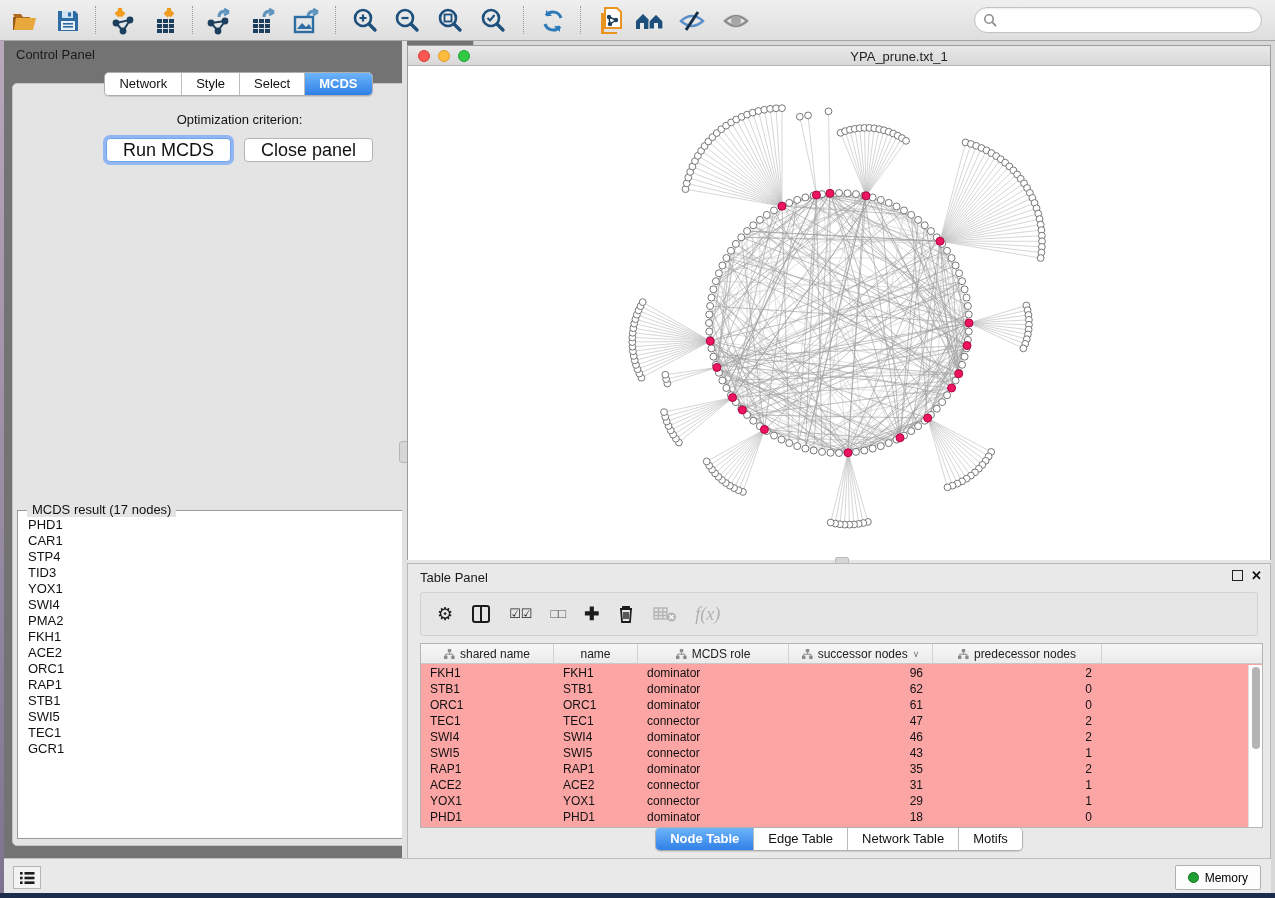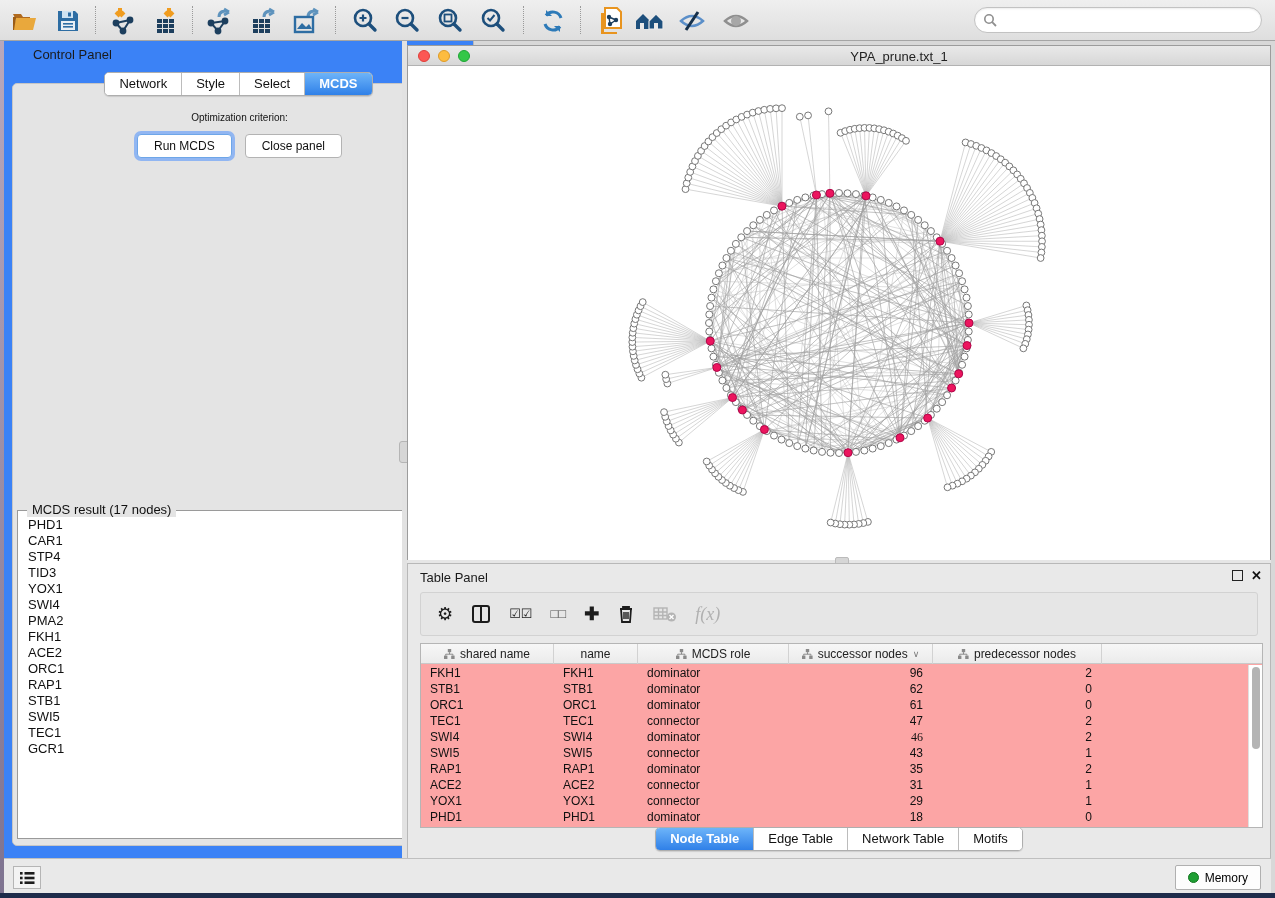--- a/index.html
+++ b/index.html
@@ -11,36 +11,36 @@
   .desktop-bottom { position:absolute; left:0; bottom:0; width:1275px; height:5px; background:#1e2c4b; }
 
   
   .toolbar { position:absolute; left:0; top:0; width:1275px; height:41px; background:linear-gradient(#efefef,#dedede); border-bottom:1px solid #a5a5a5; }
   .tb-btn { position:absolute; top:5px; width:32px; height:31px; display:flex; align-items:center; justify-content:center; border-radius:4px; cursor:default; }
   .tb-sep { position:absolute; top:6px; height:28px; width:0; border-left:1px dotted #9a9a9a; }
   .search { position:absolute; right:13px; top:7px; width:288px; height:26px; background:#fff; border:1px solid #c2c2c2; border-radius:13px; display:flex; align-items:center; padding:0 8px; box-shadow:inset 0 1px 2px rgba(0,0,0,.08); }
   .search input { border:none; outline:none; flex:1; font-size:12px; font-family:"Liberation Sans",sans-serif; background:transparent; margin-left:5px; }
 
   
-  .control-panel { position:absolute; left:4px; top:41px; width:470px; height:817px; background:#3b82f6; border-right:1px solid #b8b8b8;padding-left:17px; }
+  .control-panel { position:absolute; left:4px; top:41px; width:470px; height:817px; background:#737373; border-right:1px solid #b8b8b8; }
   .panel-header { position:relative; height:26px; padding:6px 10px 0 12px; font-size:13px; color:#1a1a1a; }
   .win-icons { position:absolute; right:8px; top:6px; display:flex; gap:8px; align-items:center; }
   .float-icon { width:11px; height:11px; border:1.5px solid #222; display:inline-block; }
   .close-icon { font-size:13px; font-weight:bold; color:#111; line-height:11px; }
   .cp-tabs { position:absolute; left:0; right:0; top:31px; display:flex; justify-content:center; z-index:3; }
   .seg-group { display:flex; background:#fff; border:1px solid #aeaeae; border-radius:5px; overflow:hidden; box-shadow:0 1px 1px rgba(0,0,0,.12); }
   .seg { padding:3px 14px 4px; font-size:13px; border-right:1px solid #bcbcbc; background:#fff; color:#111; }
   .seg:last-child { border-right:none; }
   .seg.sel { background:linear-gradient(#6db4f9,#2f80e8); color:#fff;font-weight:bold; }
   .cp-group { position:absolute; left:8px; right:6px; top:42px; bottom:12px; background:#e4e4e4; border:1px solid #c6c6c6; border-radius:5px; }
-  .opt-label { text-align:center; margin-top:28px; font-size:10px; }
+  .opt-label { text-align:center; margin-top:28px; font-size:13px; }
   .dropdown { position:relative; margin:9px auto 0; width:312px; height:24px; background:#fff; border:1px solid #b3b3b3; border-radius:5px; display:flex; align-items:center; padding-left:9px; font-size:13px; box-shadow:0 1px 1px rgba(0,0,0,.08); }
   .dd-stepper { position:absolute; right:1px; top:1px; bottom:1px; width:20px; background:linear-gradient(#6db4f9,#2f80e8); border-radius:0 4px 4px 0; display:flex; flex-direction:column; align-items:center; justify-content:center; color:#fff; font-size:7px; line-height:6px; }
   .btn-row { display:flex; justify-content:center; gap:13px; margin-top:11px; }
-  .btn { height:24px; padding:0 16px; background:#fff; border:1px solid #b3b3b3; border-radius:4px; font-size:12px; font-family:"Liberation Sans",sans-serif; color:#111; }
+  .btn { height:24px; padding:0 16px; background:#fff; border:1px solid #b3b3b3; border-radius:4px; font-size:18px; font-family:"Liberation Sans",sans-serif; color:#111; }
   .btn.focus { box-shadow:0 0 0 3px rgba(77,144,254,.55); border-color:#6ea6e8; }
   .result-legend { position:absolute; left:14px; top:418px; background:#e4e4e4; padding:0 5px; font-size:13px; z-index:2; }
   .result-box { position:absolute; left:4px; right:8px; top:426px; bottom:6px; background:#fff; border:1px solid #9a9a9a; }
   .mcds-list { position:absolute; left:10px; top:6px; bottom:4px; right:26px; font-size:13px; line-height:16px; overflow:hidden; }
   .list-track { position:absolute; right:7px; top:2px; bottom:2px; width:11px; background:#f1f1f1; border:1px solid #dedede; }
 
   
   .v-splitter { position:absolute; left:402px; top:41px; width:5px; height:817px; background:#e2e2e2; }
   .v-splitter .knob { position:absolute; left:-3px; top:400px; width:11px; height:22px; background:#d6d6d6; border:1px solid #b5b5b5; border-radius:3px; }
   .h-splitter { position:absolute; left:407px; top:560px; width:864px; height:3px; background:#e6e6e6; }
@@ -1108,21 +1108,21 @@
           <div class="td left" style="width: 133px;">TEC1</div>
           <div class="td left" style="width: 84px;">TEC1</div>
           <div class="td left" style="width: 151px;">connector</div>
           <div class="td num" style="width: 144px;">47</div>
           <div class="td num" style="width: 169px;">2</div>
         </div>
         <div class="tr">
           <div class="td left" style="width: 133px;">SWI4</div>
           <div class="td left" style="width: 84px;">SWI4</div>
           <div class="td left" style="width: 151px;">dominator</div>
-          <div class="td num" style="width: 144px; font-family: Liberation Serif, serif;">46</div>
+          <div class="td num" style="width: 144px;">46</div>
           <div class="td num" style="width: 169px;">2</div>
         </div>
         <div class="tr">
           <div class="td left" style="width: 133px;">SWI5</div>
           <div class="td left" style="width: 84px;">SWI5</div>
           <div class="td left" style="width: 151px;">connector</div>
           <div class="td num" style="width: 144px;">43</div>
           <div class="td num" style="width: 169px;">1</div>
         </div>
         <div class="tr">

